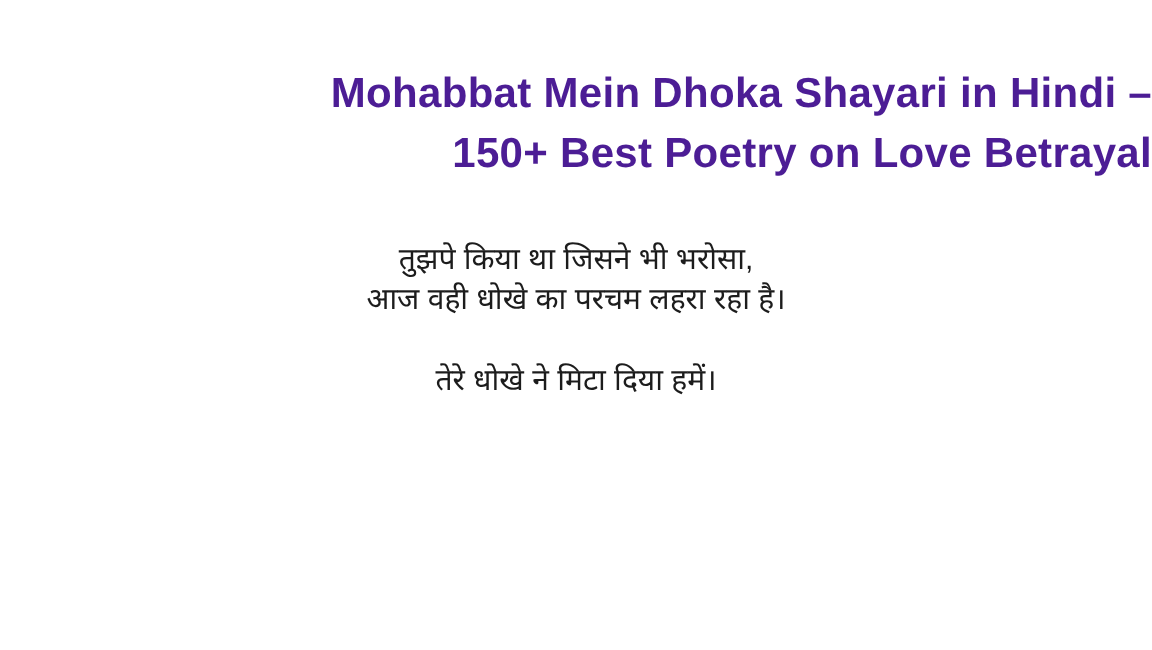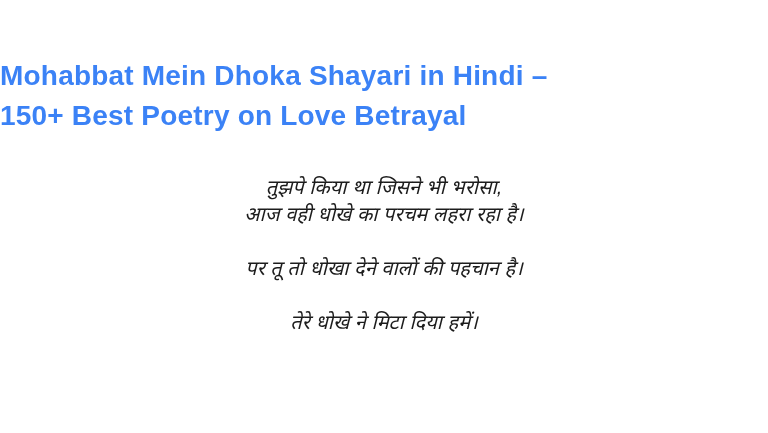--- a/index.html
+++ b/index.html
@@ -13,42 +13,41 @@
     overflow: hidden;
     font-family: "Liberation Sans", sans-serif;
   }
   .page {
     width: 100%;
     height: 100%;
     box-sizing: border-box;
   }
   .title {
     margin: 0;
-    padding-top: 56px;
-    text-align: left;
+    padding-top: 42px;
+    text-align: right;
     font-weight: 700;
     font-size: 28px;
     line-height: 40px;
     letter-spacing: 0.2px;
-    color: #3b82f6;
+    color: #4c1d95;
   }
   .title-line {
     display: block;
   }
   .poems {
     margin-top: 38px;
     text-align: center;
     color: #1c1c1c;
   }
   .stanza {
     margin: 0 0 27px 0;
     font-size: 20px;
     line-height: 27px;
     font-weight: 400;
-    font-style: italic;
   }
   .poem-line {
     display: block;
   }
 </style>
 </head>
 <body>
 
 <div class="page">
 
@@ -58,21 +57,20 @@
   </h1>
 
   <div class="poems">
 
     <p class="stanza">
       <span class="poem-line">तुझपे किया था जिसने भी भरोसा,</span>
       <span class="poem-line">आज वही धोखे का परचम लहरा रहा है।</span>
     </p>
 
     <p class="stanza">
-      <span class="poem-line">पर तू तो धोखा देने वालों की पहचान है।</span>
     </p>
 
     <p class="stanza">
       <span class="poem-line">तेरे धोखे ने मिटा दिया हमें।</span>
     </p>
 
   </div>
 
 </div>
 

